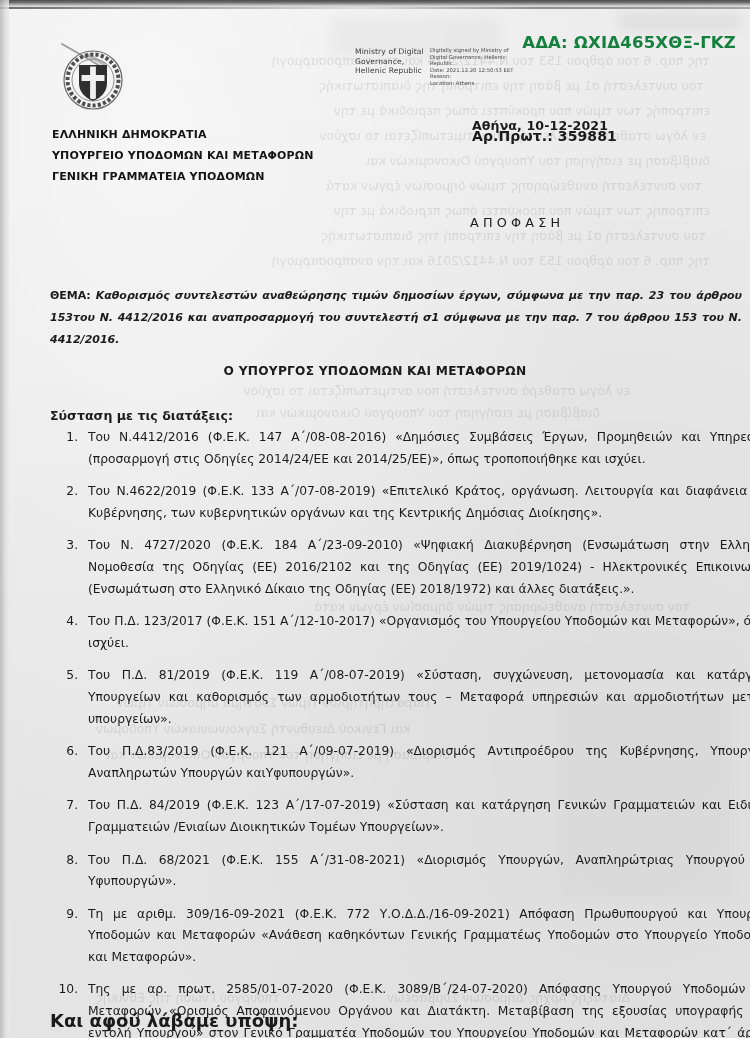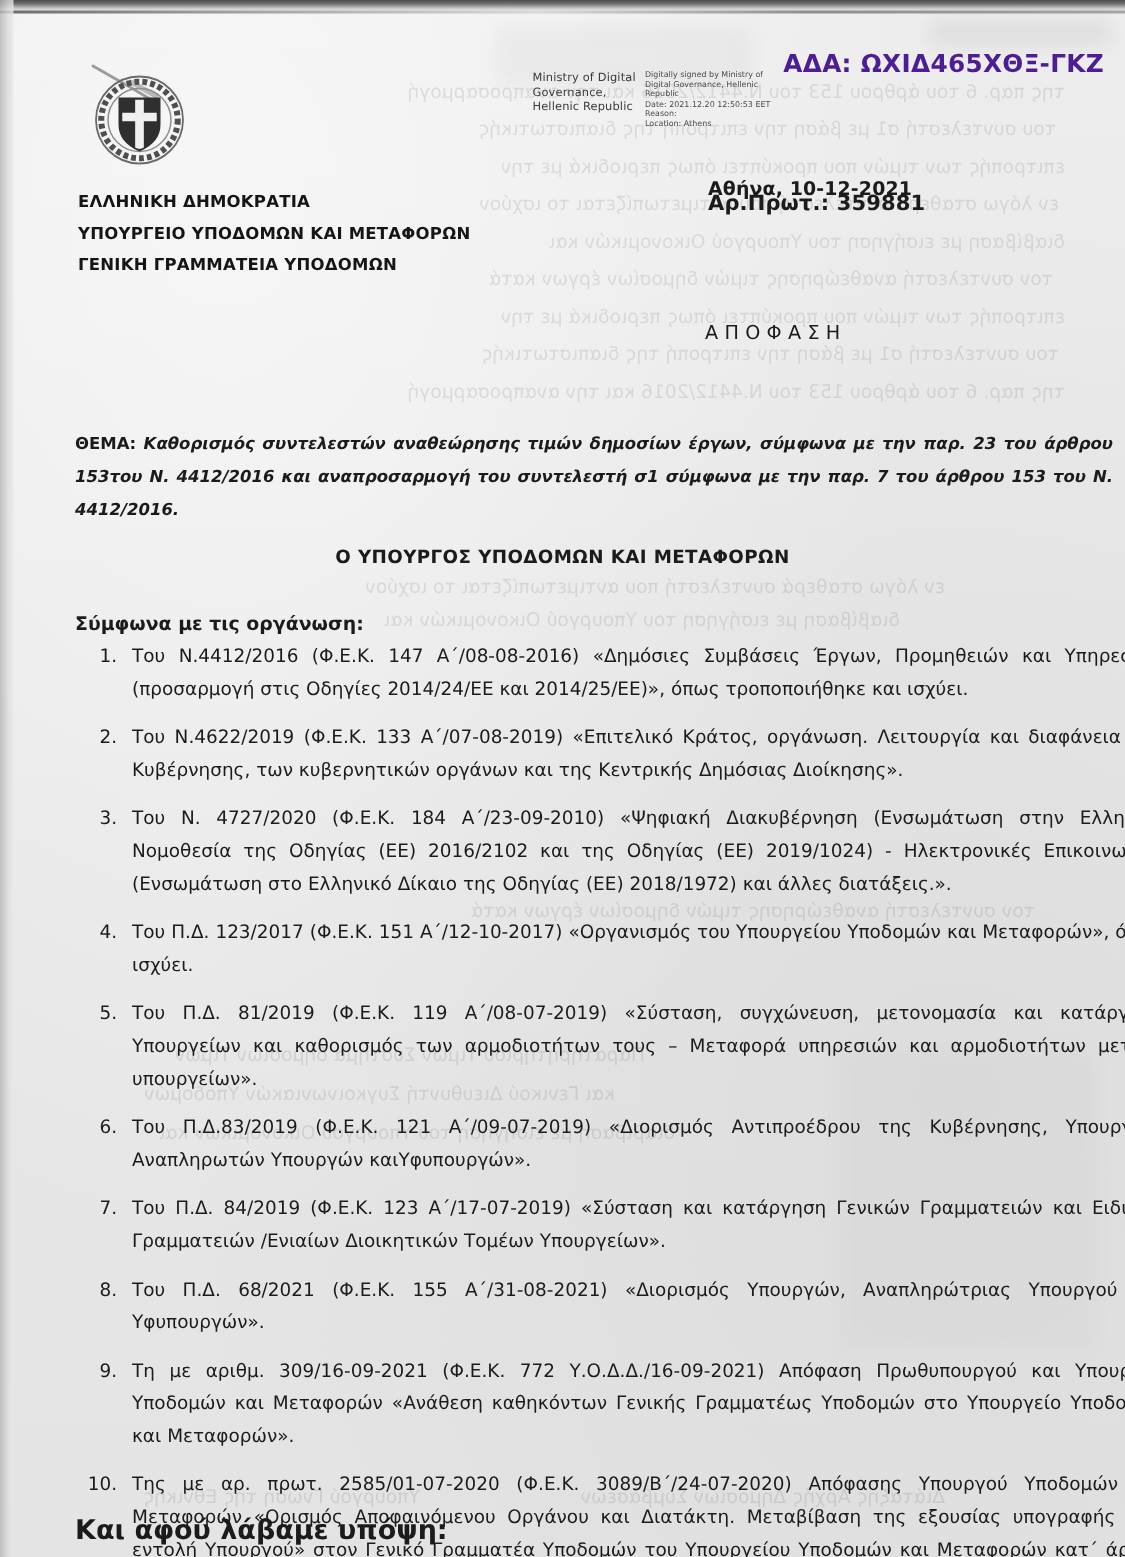--- a/index.html
+++ b/index.html
@@ -77,21 +77,21 @@
 
   
   .content { position: relative; z-index: 5; }
 
   .ada {
     position: absolute;
     right: 14px; top: 33px;
     font-size: 16.5px;
     font-weight: 600;
     letter-spacing: .2px;
-    color: #4c1d95;
+    color: #15803d;
   }
 
   .sig-box {
     position: absolute;
     left: 355px; top: 47px;
     display: flex;
     gap: 3px;
     color: #3a3a3a;
   }
   .sig-name {
@@ -272,21 +272,21 @@
 
     <div class="decision-word">ΑΠΟΦΑΣΗ</div>
 
     <div class="subject">
       <span class="label">ΘΕΜΑ:</span>
       <span class="body">Καθορισμός συντελεστών αναθεώρησης τιμών δημοσίων έργων, σύμφωνα με την παρ. 23 του άρθρου 153του Ν. 4412/2016 και αναπροσαρμογή του συντελεστή σ1 σύμφωνα με την παρ. 7 του άρθρου 153 του Ν. 4412/2016.</span>
     </div>
 
     <div class="minister-line">Ο ΥΠΟΥΡΓΟΣ ΥΠΟΔΟΜΩΝ ΚΑΙ ΜΕΤΑΦΟΡΩΝ</div>
 
-    <div class="provisions-head">Σύμφωνα  με τις οργάνωση:</div>
+    <div class="provisions-head">Σύσταση  με τις διατάξεις:</div>
 
     <ol class="provisions">
       <li>Του Ν.4412/2016 (Φ.Ε.Κ.  147 Α΄/08-08-2016) «Δημόσιες  Συμβάσεις  Έργων,  Προμηθειών  και  Υπηρεσιών (προσαρμογή στις Οδηγίες 2014/24/ΕΕ και 2014/25/ΕΕ)», όπως τροποποιήθηκε και ισχύει.</li>
       <li>Του Ν.4622/2019 (Φ.Ε.Κ.  133  Α΄/07-08-2019) «Επιτελικό Κράτος, οργάνωση. Λειτουργία και διαφάνεια της Κυβέρνησης, των κυβερνητικών οργάνων και της Κεντρικής Δημόσιας Διοίκησης».</li>
       <li>Του Ν.  4727/2020  (Φ.Ε.Κ.  184  Α΄/23-09-2010)  «Ψηφιακή  Διακυβέρνηση  (Ενσωμάτωση  στην  Ελληνική Νομοθεσία  της  Οδηγίας  (ΕΕ)  2016/2102  και  της  Οδηγίας  (ΕΕ)  2019/1024) -  Ηλεκτρονικές  Επικοινωνίες (Ενσωμάτωση στο Ελληνικό Δίκαιο της Οδηγίας (ΕΕ) 2018/1972) και άλλες διατάξεις.».</li>
       <li>Του Π.Δ. 123/2017 (Φ.Ε.Κ. 151 Α΄/12-10-2017) «Οργανισμός του Υπουργείου Υποδομών και Μεταφορών», όπως ισχύει.</li>
       <li>Του Π.Δ. 81/2019 (Φ.Ε.Κ. 119 Α΄/08-07-2019) «Σύσταση, συγχώνευση, μετονομασία και κατάργηση Υπουργείων και καθορισμός των αρμοδιοτήτων τους – Μεταφορά υπηρεσιών και αρμοδιοτήτων μεταξύ υπουργείων».</li>
       <li>Του  Π.Δ.83/2019  (Φ.Ε.Κ.  121  Α΄/09-07-2019)  «Διορισμός  Αντιπροέδρου  της  Κυβέρνησης,  Υπουργών, Αναπληρωτών Υπουργών καιΥφυπουργών».</li>
       <li>Του  Π.Δ.  84/2019  (Φ.Ε.Κ.  123  Α΄/17-07-2019)  «Σύσταση  και  κατάργηση  Γενικών  Γραμματειών  και  Ειδικών Γραμματειών /Ενιαίων Διοικητικών Τομέων Υπουργείων».</li>
       <li>Του  Π.Δ.  68/2021  (Φ.Ε.Κ.  155  Α΄/31-08-2021)  «Διορισμός  Υπουργών,  Αναπληρώτριας  Υπουργού  και Υφυπουργών».</li>

